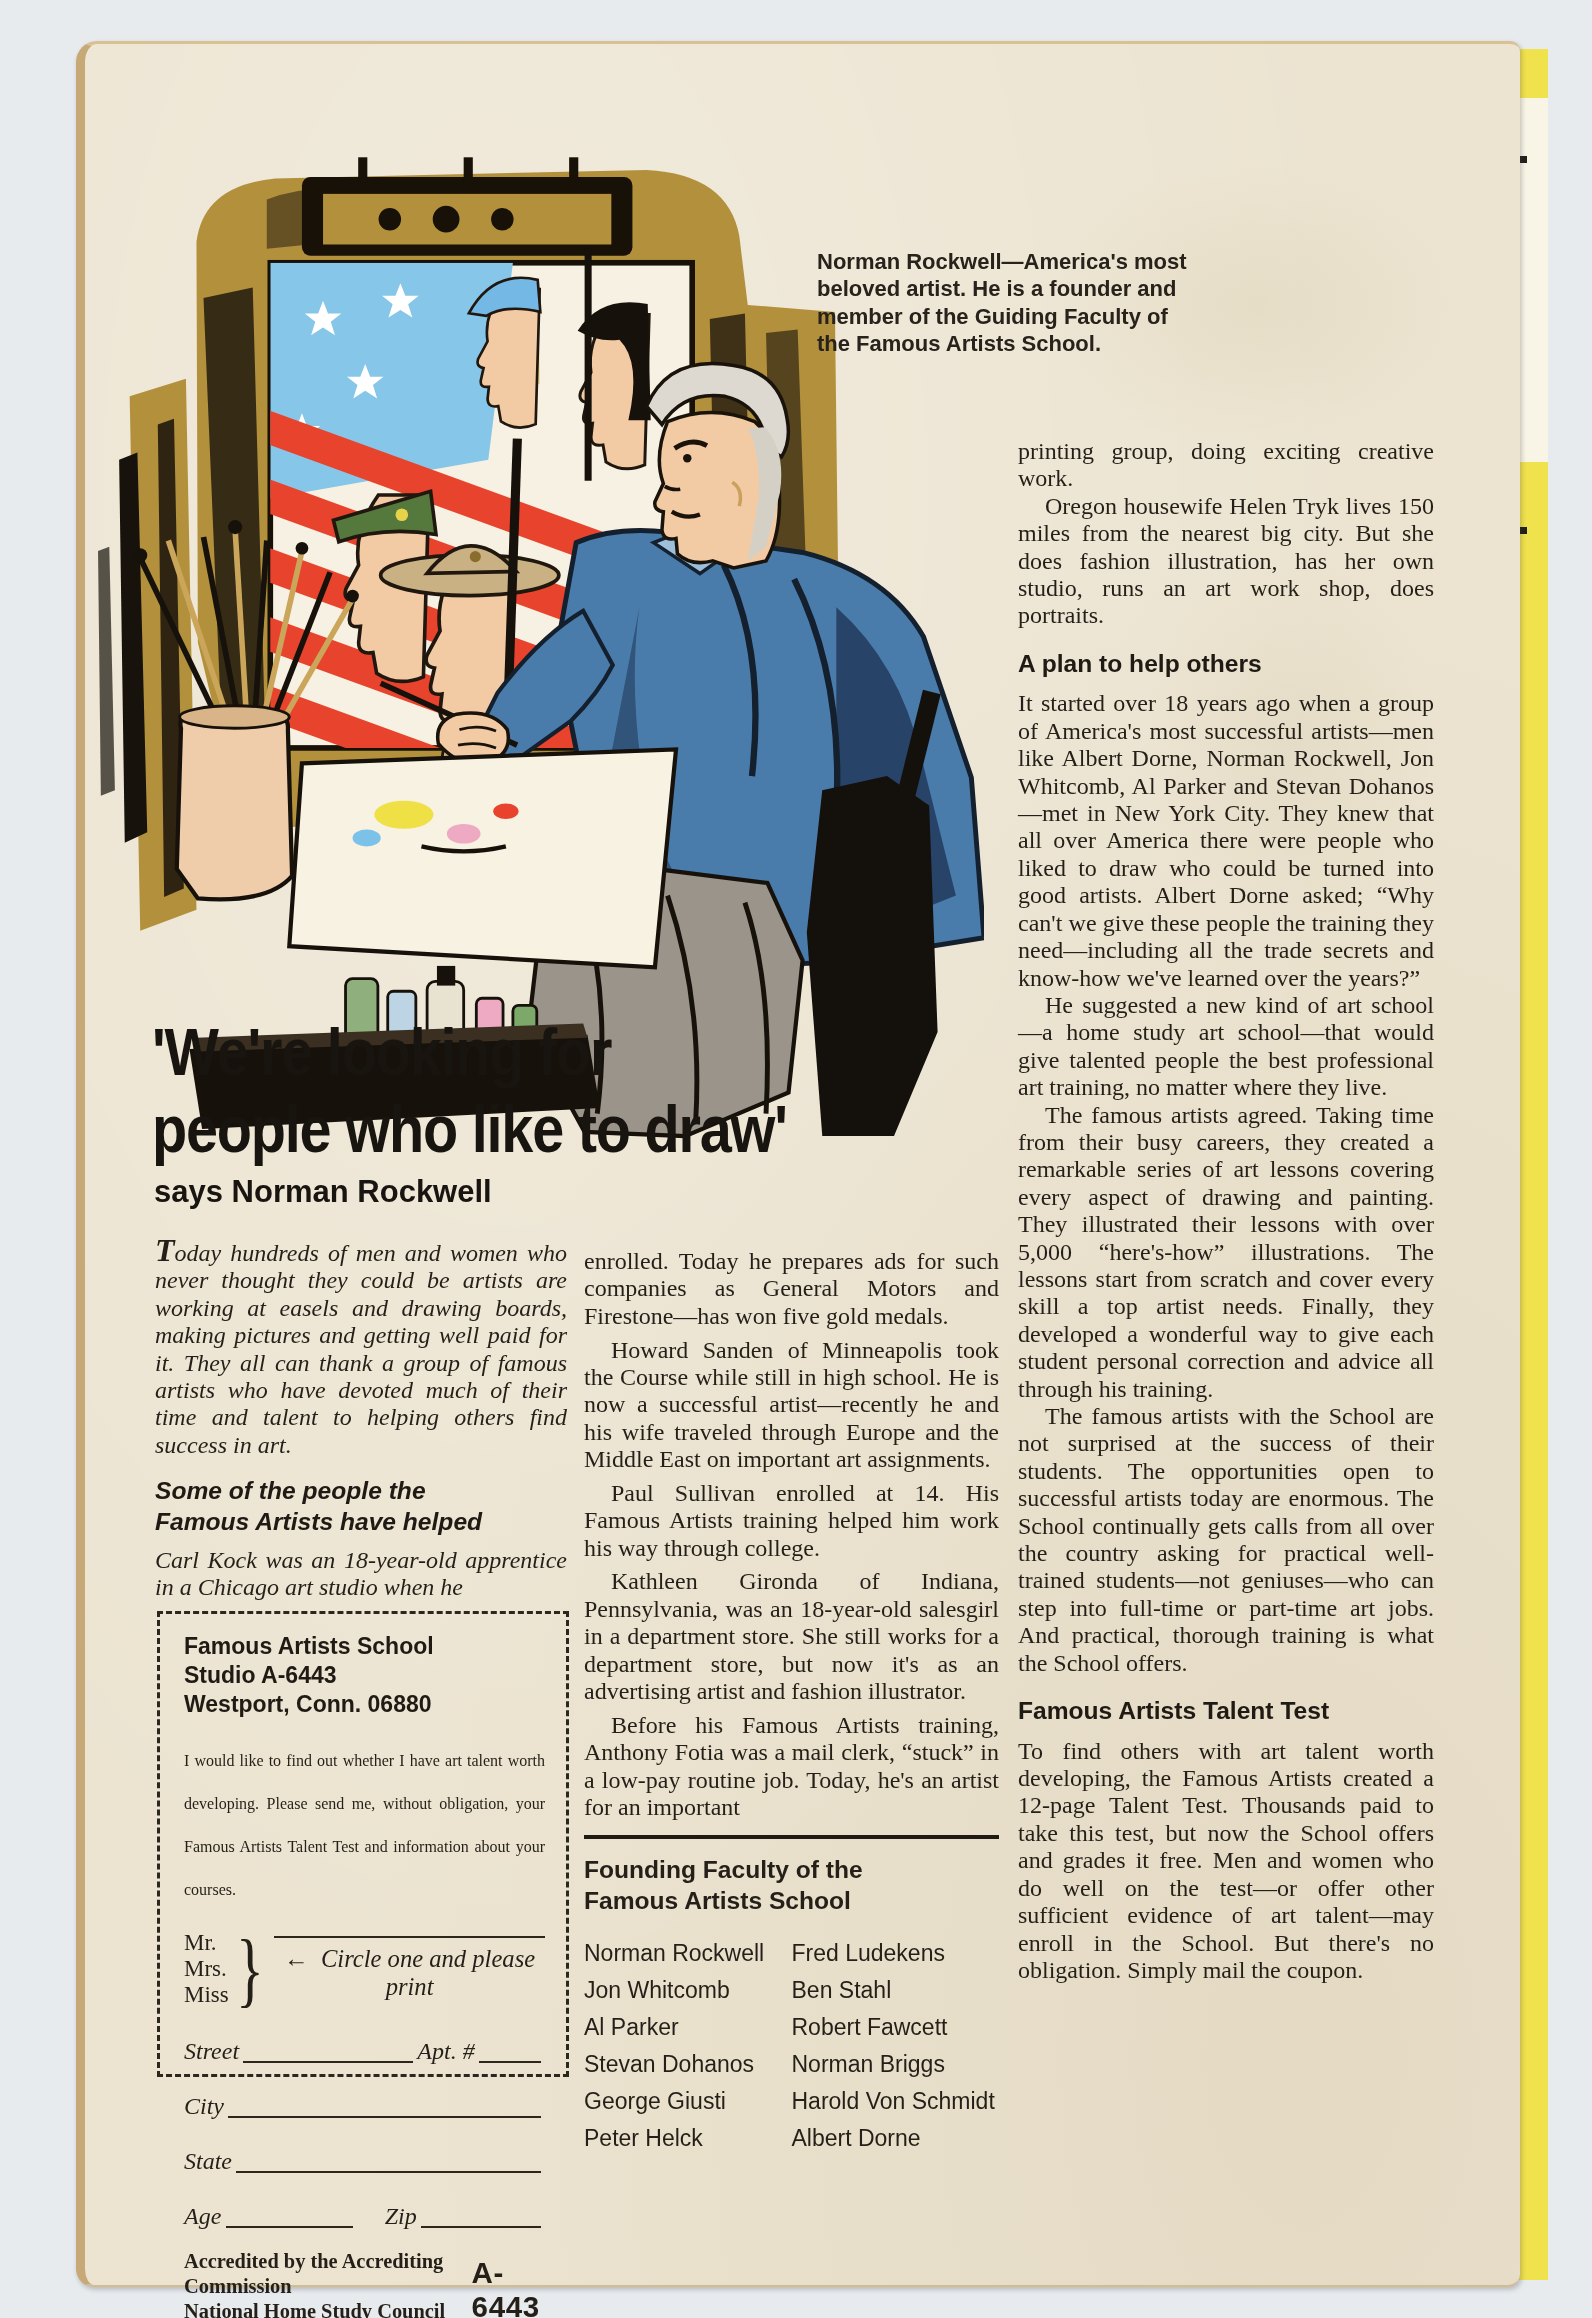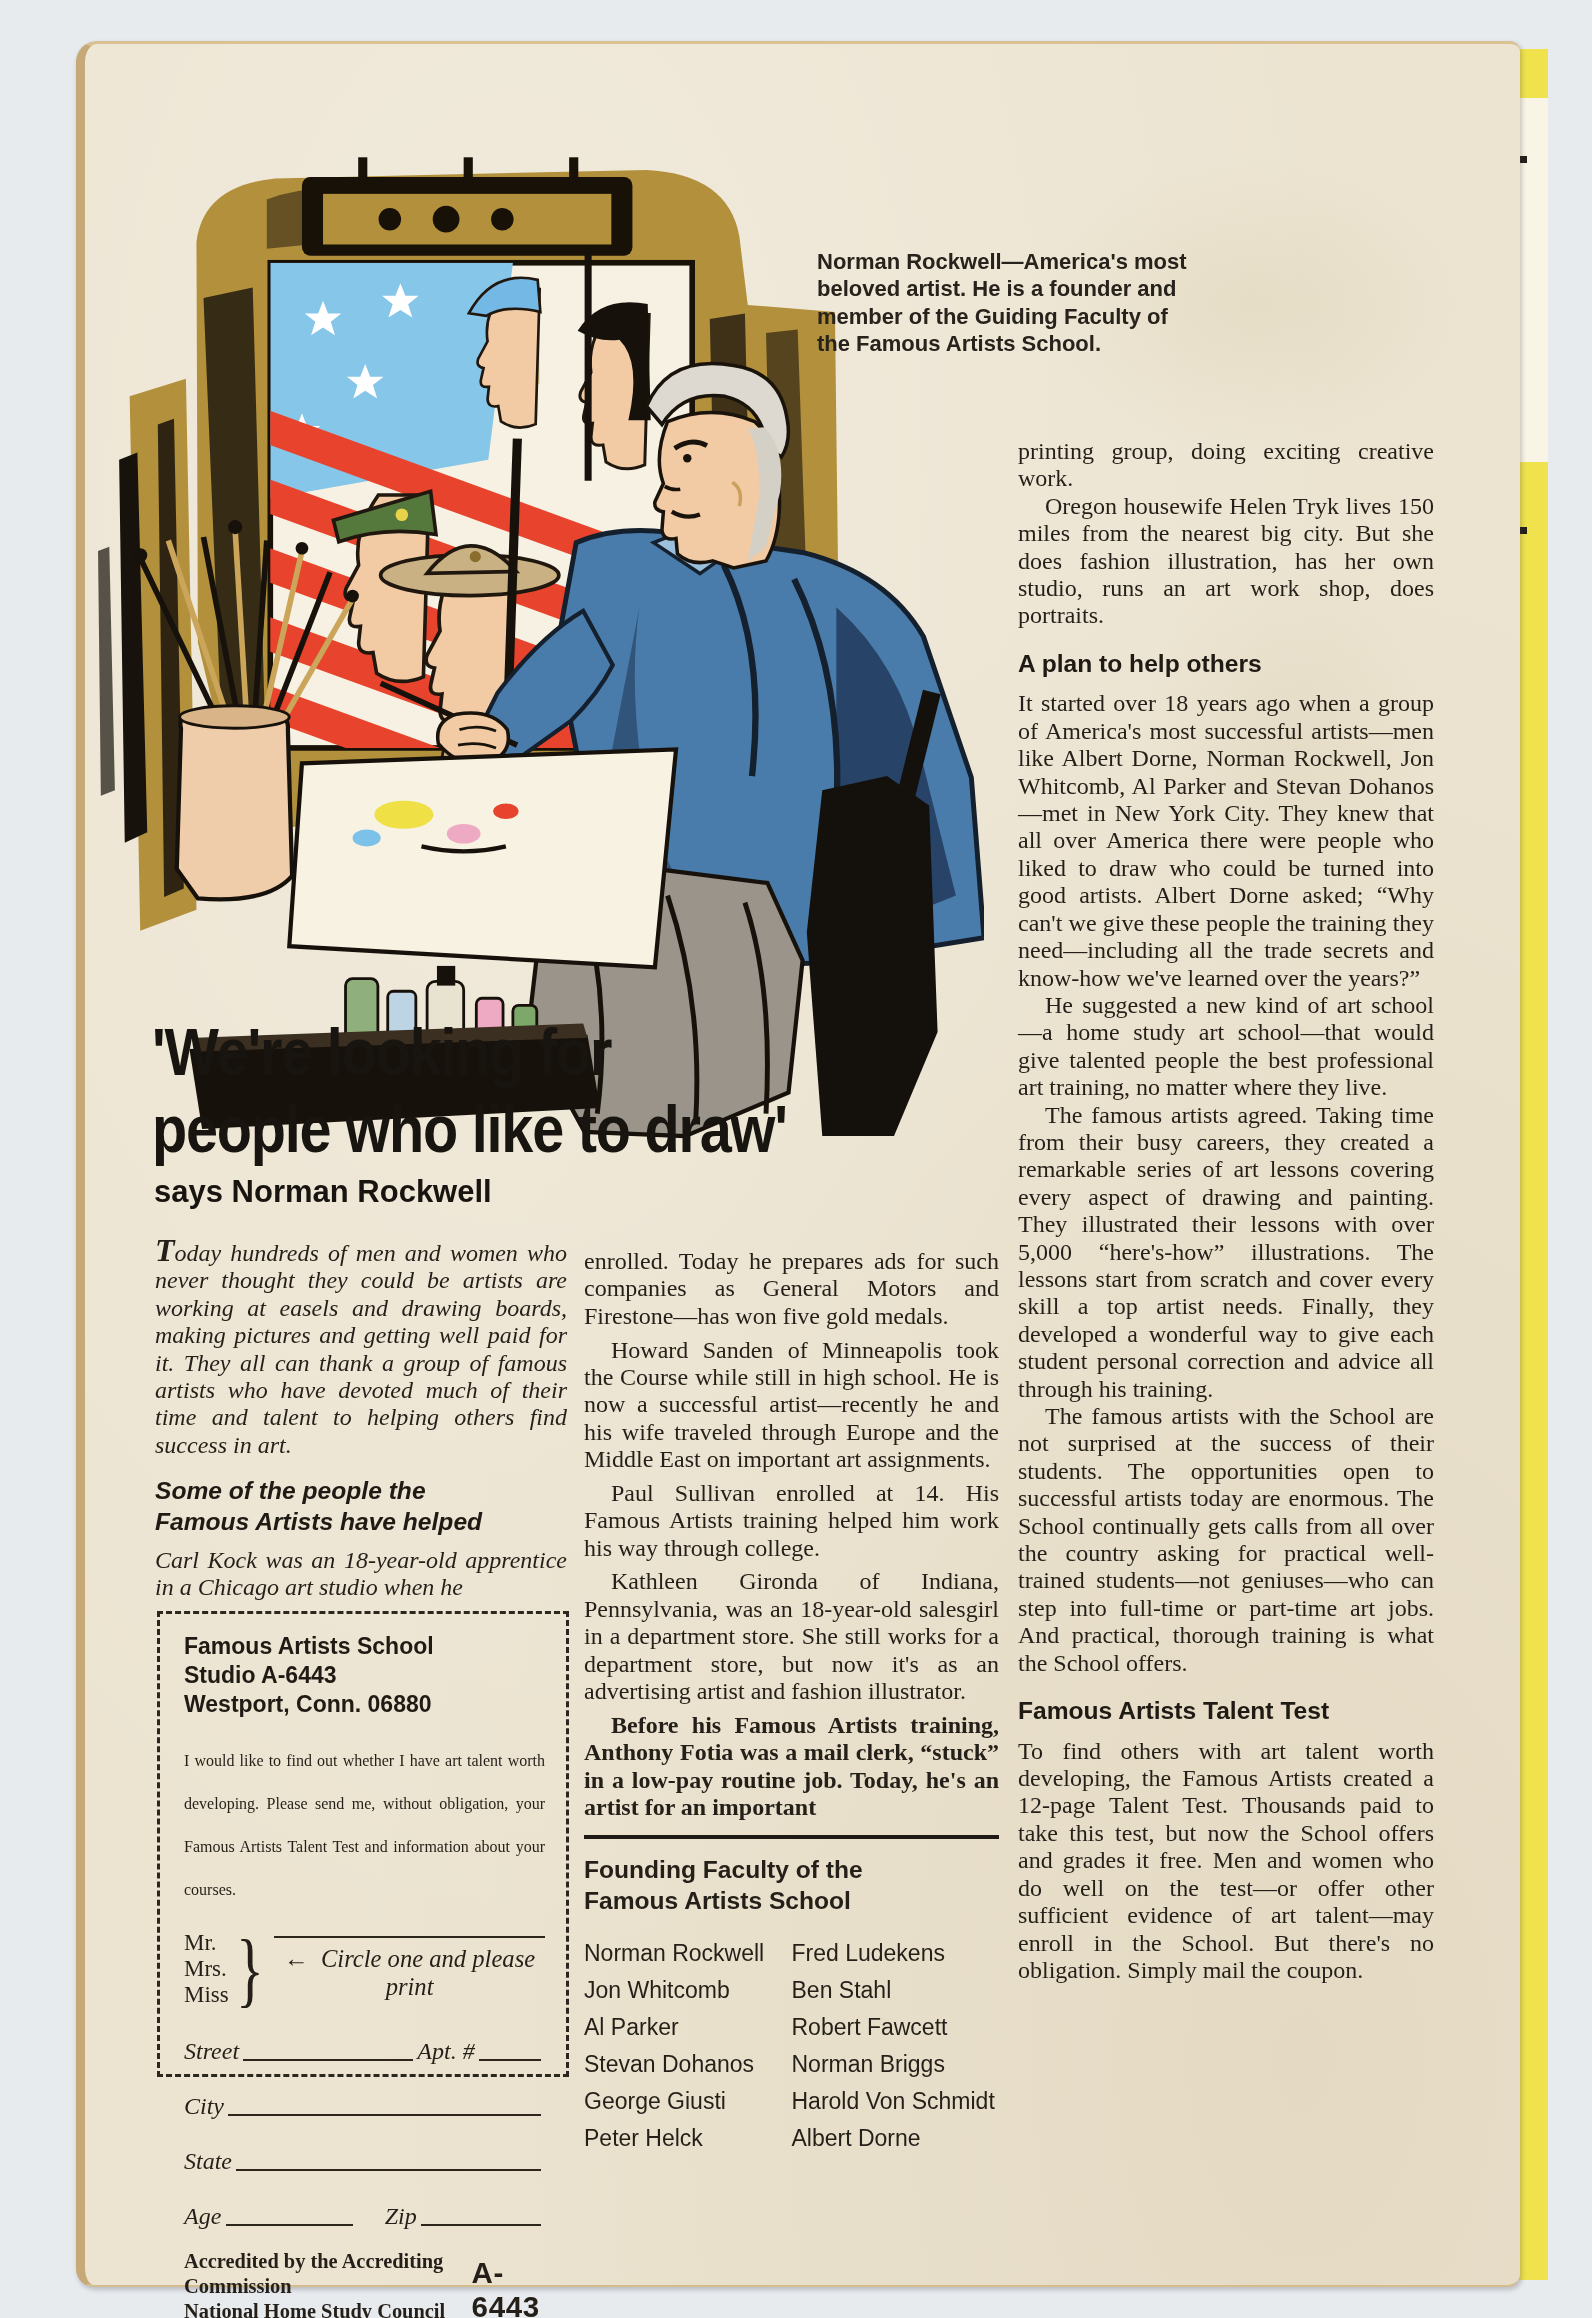--- a/index.html
+++ b/index.html
@@ -26,21 +26,21 @@
   .g2{left:1055px;top:506px;width:295px;height:380px;background:radial-gradient(rgba(160,140,90,.08),rgba(0,0,0,0) 70%);}
 
   .illus{position:absolute;left:5.6px;top:113px;width:893px;height:985px;}
 
   .caption{position:absolute;left:732px;top:204px;width:385px;
       font-family:"Liberation Sans",sans-serif;font-weight:bold;font-size:22px;line-height:27.4px;color:#27221b;}
 
   .serif-body{font-size:24px;line-height:27.4px;text-align:justify;}
   .serif-body p{margin:0;}
   .ind{text-indent:27px;}
-  .boldp{font-weight:bold;}
+  .boldp{font-weight:normal;}
   .sect-head{font-family:"Liberation Sans",sans-serif;font-weight:bold;font-size:24.6px;line-height:31px;
       text-align:left;color:#1f1a14;}
 
   .col-right{position:absolute;left:933px;top:394px;width:416px;}
   .col-right .sect-head{margin:18.3px 0 11.3px 0;}
   .col-left{position:absolute;left:70px;top:1196px;width:412px;font-style:italic;}
   .col-left .sect-head{margin:15.5px 0 9.8px 0;}
   .col-mid{position:absolute;left:499px;top:1204px;width:415px;}
   .col-mid p{margin-bottom:6.3px;}
   .initial{font-size:32px;font-weight:bold;line-height:21px;}
@@ -59,21 +59,21 @@
   .coupon{position:absolute;left:72px;top:1567px;width:412px;height:466px;
       border:3.5px dashed #2b261e;padding:18.3px 21px 12.7px 24px;box-sizing:border-box;}
   .c-addr{font-family:"Liberation Sans",sans-serif;font-weight:bold;font-size:23px;line-height:29px;color:#1f1a14;}
   .c-body{margin-top:20px;font-size:16px;line-height:43px;text-align:justify;}
   .c-nameblock{display:flex;align-items:center;margin-top:18.3px;}
   .c-titles{font-size:23px;line-height:26px;}
   .c-brace{font-size:83px;line-height:70px;font-weight:400;margin:0 4.2px 0 1.4px;transform:scaleX(.7);}
   .c-namefield{flex:1;text-align:center;}
   .c-nameline{border-top:2.1px solid #2c261d;height:2.1px;margin-bottom:4.2px;}
   .c-circle{font-style:italic;font-size:24.6px;}
-  .field-row{display:flex;align-items:center;margin-top:31px;font-style:italic;font-size:24px;line-height:24px;}
+  .field-row{display:flex;align-items:flex-end;margin-top:31px;font-style:italic;font-size:24px;line-height:24px;}
   .f-line{flex:1;border-bottom:2.1px solid #2c261d;height:18.3px;margin:0 4.2px;}
   .f-line.short{flex:0 0 62px;}
   .f-line.mid{flex:0 0 127px;}
   .f-gap{width:28px;}
   .c-accred{display:flex;align-items:flex-end;margin-top:21px;}
   .c-accred-text{font-weight:bold;font-size:20.4px;line-height:25px;}
   .c-code{font-family:"Liberation Sans",sans-serif;font-weight:bold;font-size:29.5px;margin-left:17px;letter-spacing:0.7px;}
 </style>
 </head>
 <body>

